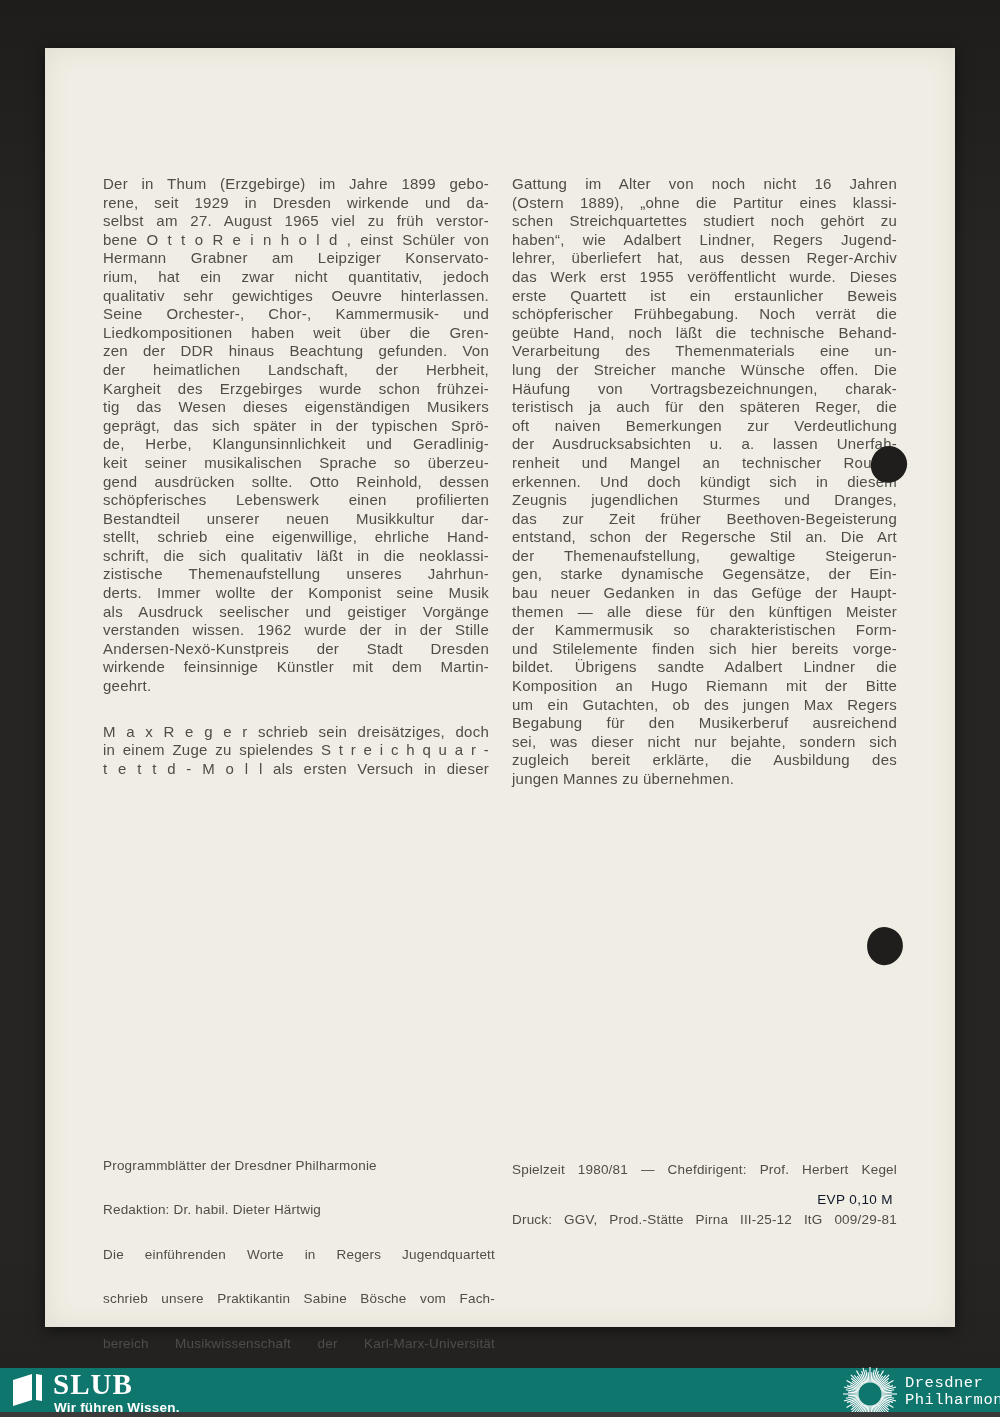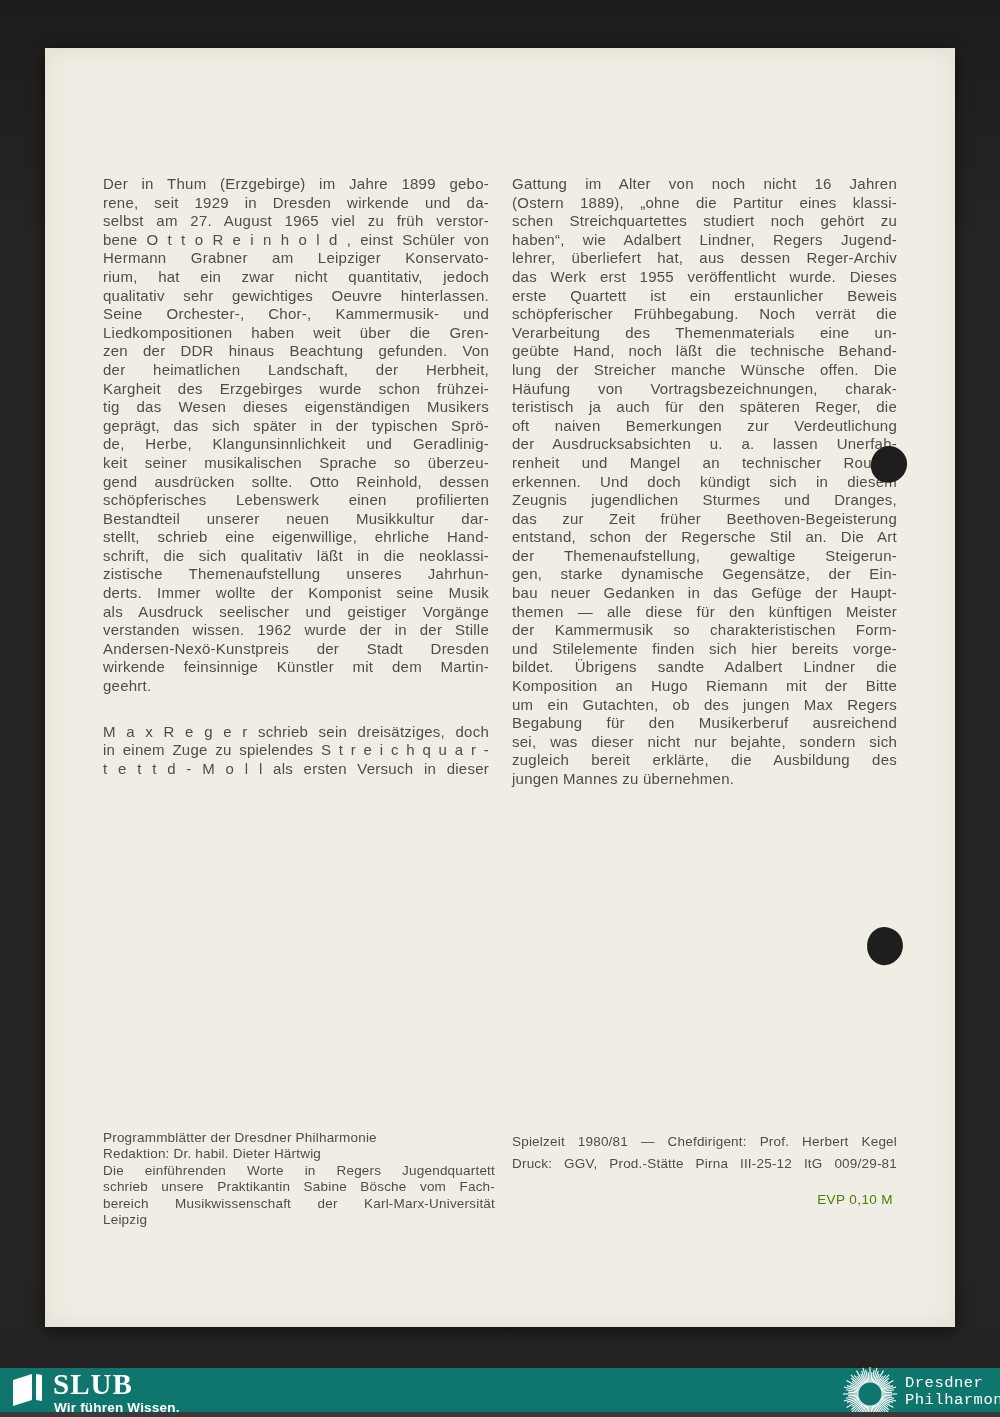--- a/index.html
+++ b/index.html
@@ -18,28 +18,28 @@
   .col-left{left:58px;top:127px;}
   .col-right{left:467px;top:127px;width:385px;}
   .tline{
     text-align:justify;text-align-last:justify;
     line-height:18.6px;white-space:normal;
     letter-spacing:0.25px;
   }
   .tline-left{text-align-last:left;}
   .para2{margin-top:27px;}
   .imprint{position:absolute;color:#4f4d47;font-size:13.5px;}
-  .imprint .tline{line-height:16.4px;letter-spacing:0.2px;}
+  .imprint .tline{line-height:16.4px;letter-spacing:0.2px;margin-top:28px;}
   .imprint-left{left:58px;top:1082px;width:392px;}
   .imprint-left .head .tline{text-align-last:left;}
   .imprint-right{left:467px;top:1083px;width:385px;}
   .imprint-right .tline{line-height:22px;}
   .price{
     position:absolute;left:467px;top:1144px;width:381px;
-    text-align:right;color:#4d7c0f;font-size:13.5px;letter-spacing:0.4px;
+    text-align:right;color:#0f172a;font-size:13.5px;letter-spacing:0.4px;
   }
   .punch-hole{
     position:absolute;background:#1f1e1c;
     border-radius:48% 52% 54% 46% / 52% 48% 52% 48%;
   }
   .hole-1{left:826px;top:398px;width:36px;height:37px;transform:rotate(12deg);}
   .hole-2{left:822px;top:879px;width:36px;height:38px;transform:rotate(-8deg);}
   .footer-bar{
     position:absolute;left:0;top:1368px;width:1000px;height:49px;
     background:#0f766e;
@@ -115,22 +115,22 @@
   <div class="col col-right">
     <div>
         <div class="tline">Gattung im Alter von noch nicht 16 Jahren</div>
         <div class="tline">(Ostern 1889), „ohne die Partitur eines klassi-</div>
         <div class="tline">schen Streichquartettes studiert noch gehört zu</div>
         <div class="tline">haben“, wie Adalbert Lindner, Regers Jugend-</div>
         <div class="tline">lehrer, überliefert hat, aus dessen Reger-Archiv</div>
         <div class="tline">das Werk erst 1955 veröffentlicht wurde. Dieses</div>
         <div class="tline">erste Quartett ist ein erstaunlicher Beweis</div>
         <div class="tline">schöpferischer Frühbegabung. Noch verrät die</div>
+        <div class="tline">geübte Hand, noch läßt die technische Behand-</div>
         <div class="tline">Verarbeitung des Themenmaterials eine un-</div>
-        <div class="tline">geübte Hand, noch läßt die technische Behand-</div>
         <div class="tline">lung der Streicher manche Wünsche offen. Die</div>
         <div class="tline">Häufung von Vortragsbezeichnungen, charak-</div>
         <div class="tline">teristisch ja auch für den späteren Reger, die</div>
         <div class="tline">oft naiven Bemerkungen zur Verdeutlichung</div>
         <div class="tline">der Ausdrucksabsichten u. a. lassen Unerfah-</div>
         <div class="tline">renheit und Mangel an technischer Routine</div>
         <div class="tline">erkennen. Und doch kündigt sich in diesem</div>
         <div class="tline">Zeugnis jugendlichen Sturmes und Dranges,</div>
         <div class="tline">das zur Zeit früher Beethoven-Begeisterung</div>
         <div class="tline">entstand, schon der Regersche Stil an. Die Art</div>

